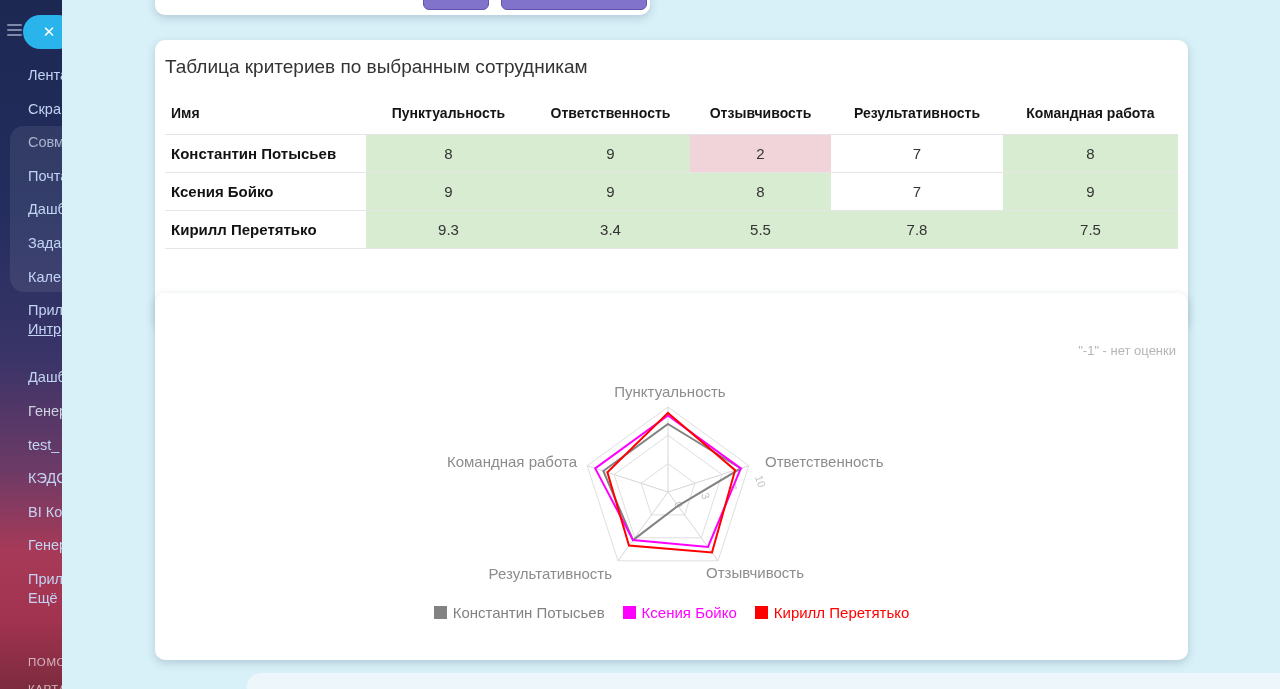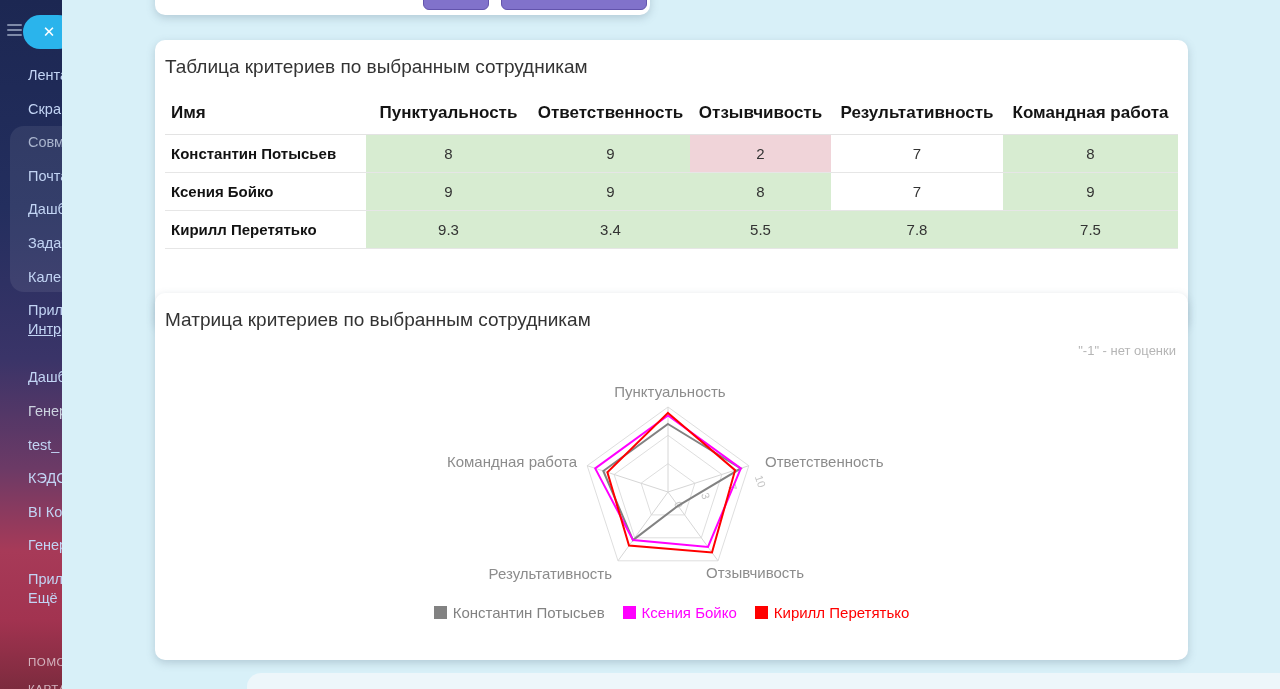--- a/index.html
+++ b/index.html
@@ -42,21 +42,21 @@
   .card{position:absolute;background:#fff;border-radius:10px;box-shadow:0 3px 8px rgba(96,120,140,0.30);}
   
   .top-card{left:155px;top:-30px;width:495px;height:45px;}
   .top-btn{position:absolute;top:10px;height:28px;background:#8172cb;border:1px solid #6354ad;border-radius:6px;cursor:pointer;}
   .top-btn.b1{left:268px;width:64px;}
   .top-btn.b2{left:346px;width:144px;}
   
   .table-card{left:155px;top:40px;width:1033px;height:288px;}
   .card-title{position:absolute;left:10px;top:16px;font-size:19px;color:#333;}
   .crit-table{position:absolute;left:10px;top:52px;width:1013px;border-collapse:collapse;table-layout:fixed;}
-  .crit-table th{height:42px;font-size:17px;font-weight:bold;color:#141414;text-align:center;border-bottom:1px solid #e3e3e3;padding:0;}
+  .crit-table th{height:42px;font-size:14px;font-weight:bold;color:#141414;text-align:center;border-bottom:1px solid #e3e3e3;padding:0;}
   .crit-table th.name-col{text-align:left;padding-left:6px;}
   .crit-table td{height:37px;font-size:15px;color:#333;text-align:center;border-bottom:1px solid #e6e6e6;padding:0;}
   .crit-table td.name{font-weight:bold;color:#121212;text-align:left;padding-left:6px;background:#fff;}
   .bg-green{background:#d7ecd1;}
   .bg-red{background:#f0d4d9;}
   .bg-white{background:#fff;}
   
   .matrix-card{left:155px;top:293px;width:1033px;height:367px;}
   .matrix-note{position:absolute;right:12px;top:50px;font-size:13px;color:#b5b5b5;}
   #radar-svg{position:absolute;left:243px;top:82px;width:540px;height:215px;}
@@ -164,21 +164,20 @@
           <td class="val bg-green">3.4</td>
           <td class="val bg-green">5.5</td>
           <td class="val bg-green">7.8</td>
           <td class="val bg-green">7.5</td>
         </tr>
       </tbody>
   </table>
 </div>
 
 <div class="card matrix-card">
-  <div class="card-title">Матрица критериев по выбранным сотрудникам</div>
   <div class="matrix-note">"-1" - нет оценки</div>
 
   <svg id="radar-svg" viewBox="0 0 540 215">
       <polygon points="270.0,88.7 296.9,108.2 286.7,139.9 253.3,139.9 243.1,108.2" class="grid-ring"></polygon>
       <polygon points="270.0,60.3 323.9,99.5 303.3,162.8 236.7,162.8 216.1,99.5" class="grid-ring"></polygon>
       <polygon points="270.0,32.0 350.8,90.7 320.0,185.8 220.0,185.8 189.2,90.7" class="grid-ring"></polygon>
       <line x1="270" y1="117" x2="270.0" y2="32.0" class="grid-spoke"></line>
       <line x1="270" y1="117" x2="350.8" y2="90.7" class="grid-spoke"></line>
       <line x1="270" y1="117" x2="320.0" y2="185.8" class="grid-spoke"></line>
       <line x1="270" y1="117" x2="220.0" y2="185.8" class="grid-spoke"></line>

